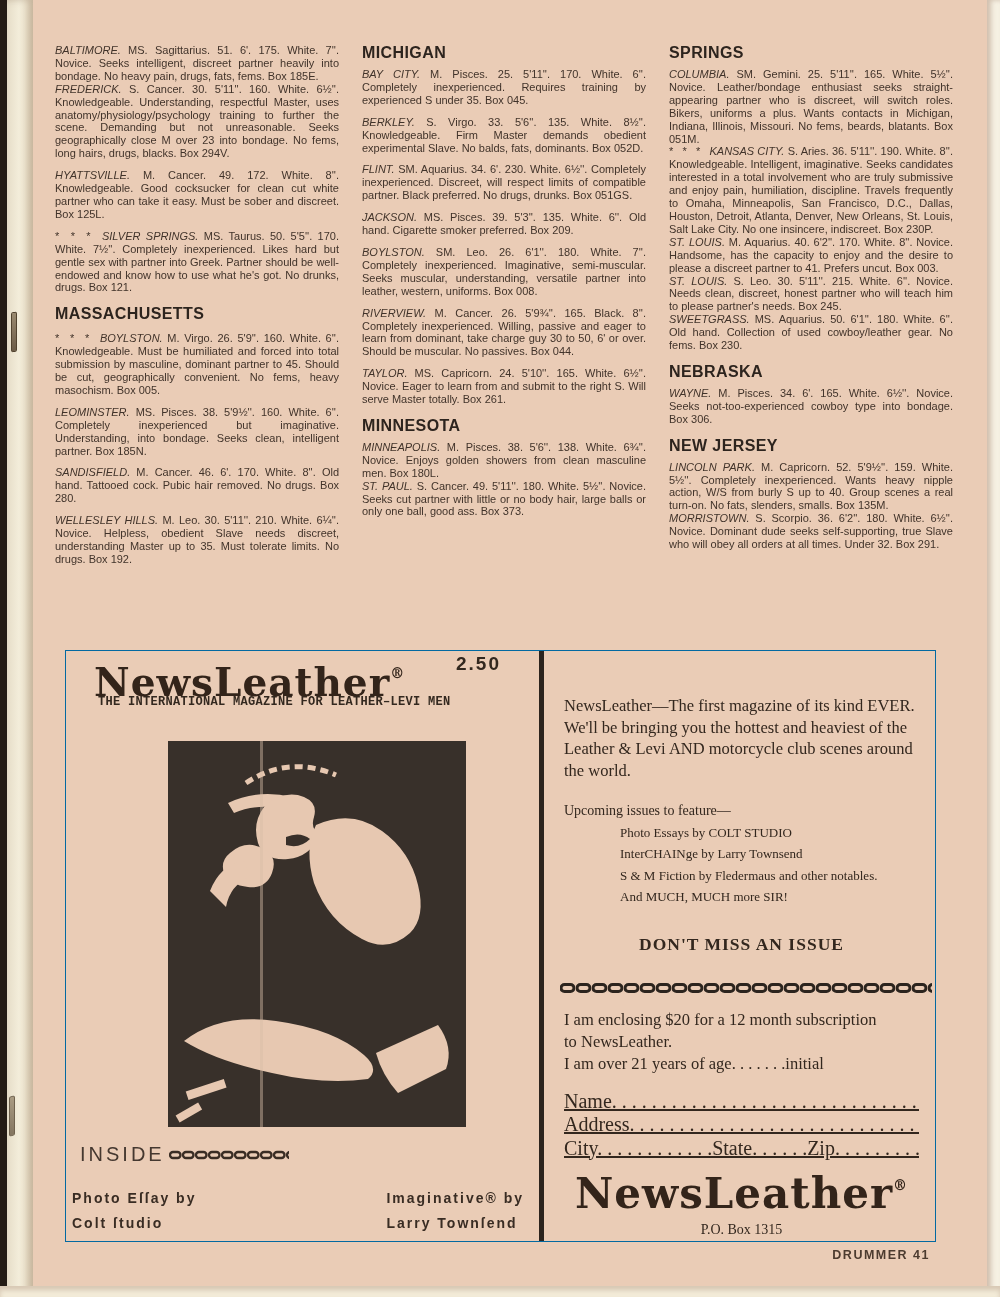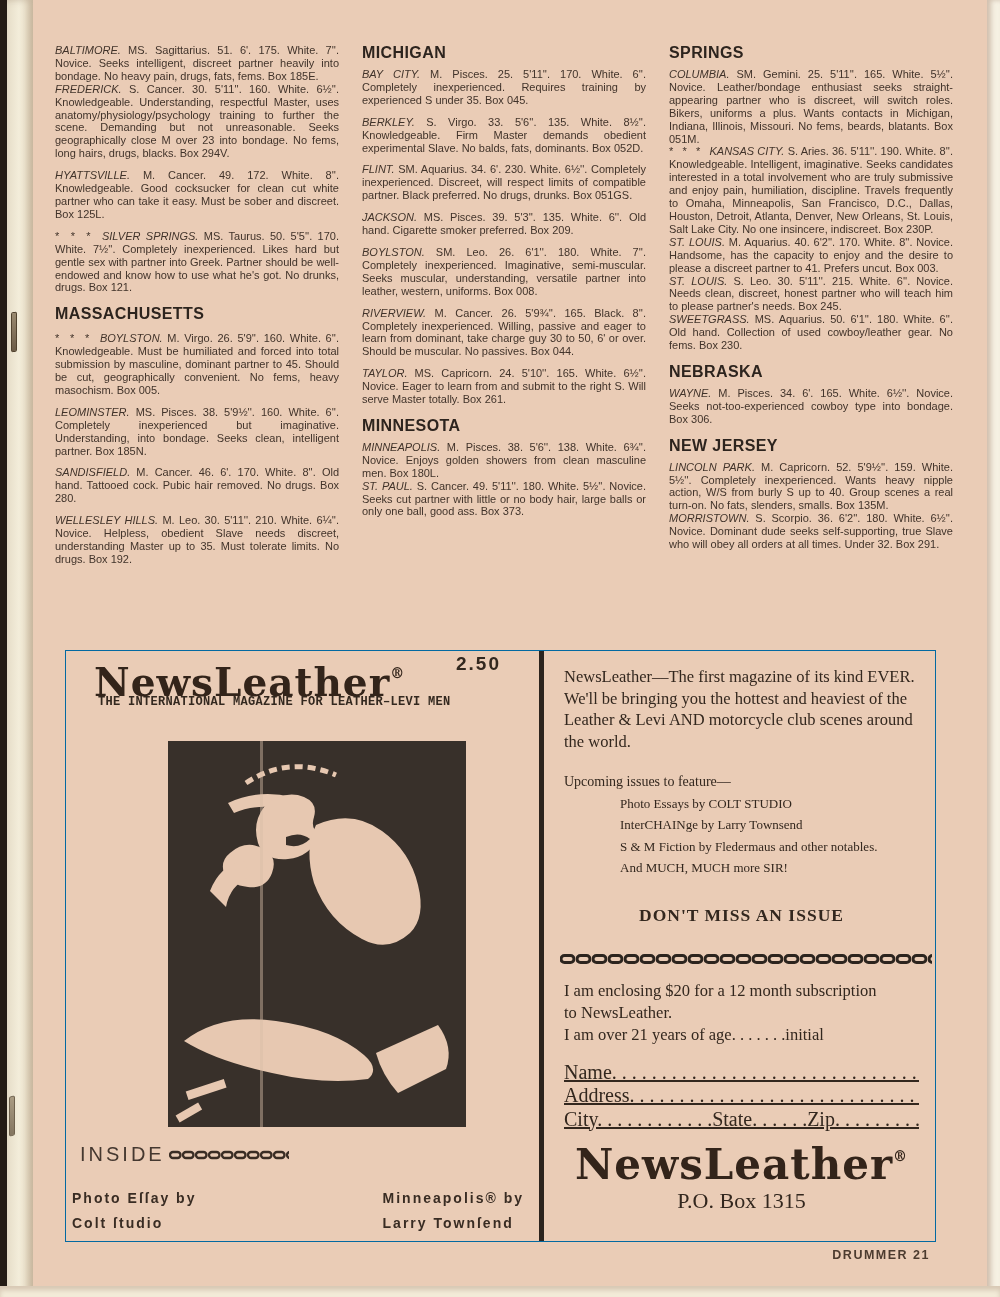--- a/index.html
+++ b/index.html
@@ -47,33 +47,33 @@
   .tagline { position:absolute; left:32px; top:44px; font-family:Liberation Mono, monospace;
     font-weight:bold; font-size:12px; letter-spacing:.3px; color:#33281f; }
   .photo { position:absolute; left:102px; top:90px; width:298px; height:386px; }
   .inside-row { position:absolute; left:14px; top:492px; display:flex; align-items:center; gap:4px; }
   .inside-label { font-size:20px; letter-spacing:3px; color:#453830; }
   .credits { position:absolute; left:6px; bottom:10px; width:452px; display:flex;
     justify-content:space-between; font-weight:bold; font-size:14px; letter-spacing:2px;
     color:#392c23; }
   .credit-block div + div { margin-top:9px; }
 
-  .p1 { font-size:16.5px; line-height:21.5px; }
+  .p1 { font-size:16.5px; line-height:21.5px;margin-top:29px; }
   .upcoming { margin-top:19px; font-size:14px; line-height:21.5px; }
   .features { margin-left:56px; font-size:13px; line-height:21.5px; }
   .dont-miss { text-align:center; font-weight:bold; font-size:17.5px; letter-spacing:1px;
     margin-top:26px; }
   .chain-div { margin-top:27px; margin-left:-4px; }
   .subscribe { margin-top:11px; font-size:16.5px; line-height:22px; }
   .form-lines { margin-top:15px; font-size:20px; line-height:23.5px; white-space:nowrap;
     overflow:hidden;text-decoration:underline; }
   .logo-bottom-wrap { text-align:center; margin-top:9px; }
   .logo-bottom { font-family:"DejaVu Serif",serif; font-weight:900; font-size:42px;
     color:#33241a; letter-spacing:1px; }
-  .po-line { text-align:center; font-size:22px; line-height:23px; }
+  .po-line { text-align:center; font-size:14px; line-height:23px; }
 
   .page-footer { position:absolute; right:70px; top:1248px; font-weight:bold; font-size:12.5px;
     letter-spacing:1.5px; color:#4c3b2f; }
 </style>
 </head>
 <body>
 
 <div class="spine-dark"></div>
 <div class="spine-paper"></div>
 <div class="staple s1"></div>
@@ -154,21 +154,21 @@
         <rect width="120" height="10" fill="url(#ch2)"></rect>
       </svg>
     </div>
 
     <div class="credits">
       <div class="credit-block">
         <div>Photo Eſſay by</div>
         <div>Colt ſtudio</div>
       </div>
       <div class="credit-block">
-        <div>Minneapolis® by</div>
+        <div>Imaginative® by</div>
         <div>Larry Townſend</div>
       </div>
     </div>
   </div>
 
   <div class="panel-right">
     <div class="p1">NewsLeather––The first magazine of its kind EVER.  We'll be bringing you the hottest and heaviest of the Leather &amp; Levi AND motorcycle club scenes around the world.</div>
     <div class="upcoming">Upcoming issues to feature––</div>
     <div class="features">
         <div>Photo Essays by COLT STUDIO</div>
@@ -200,13 +200,13 @@
       </div>
 
     <div class="logo-bottom-wrap">
       <span class="logo-bottom"><span>NewsLeather</span><span class="reg-sup">®</span></span>
       <div class="po-line">P.O. Box 1315</div>
       
     </div>
   </div>
 </div>
 
-<div class="page-footer">DRUMMER 21</div>
+<div class="page-footer">DRUMMER 41</div>
 
 </body></html>

